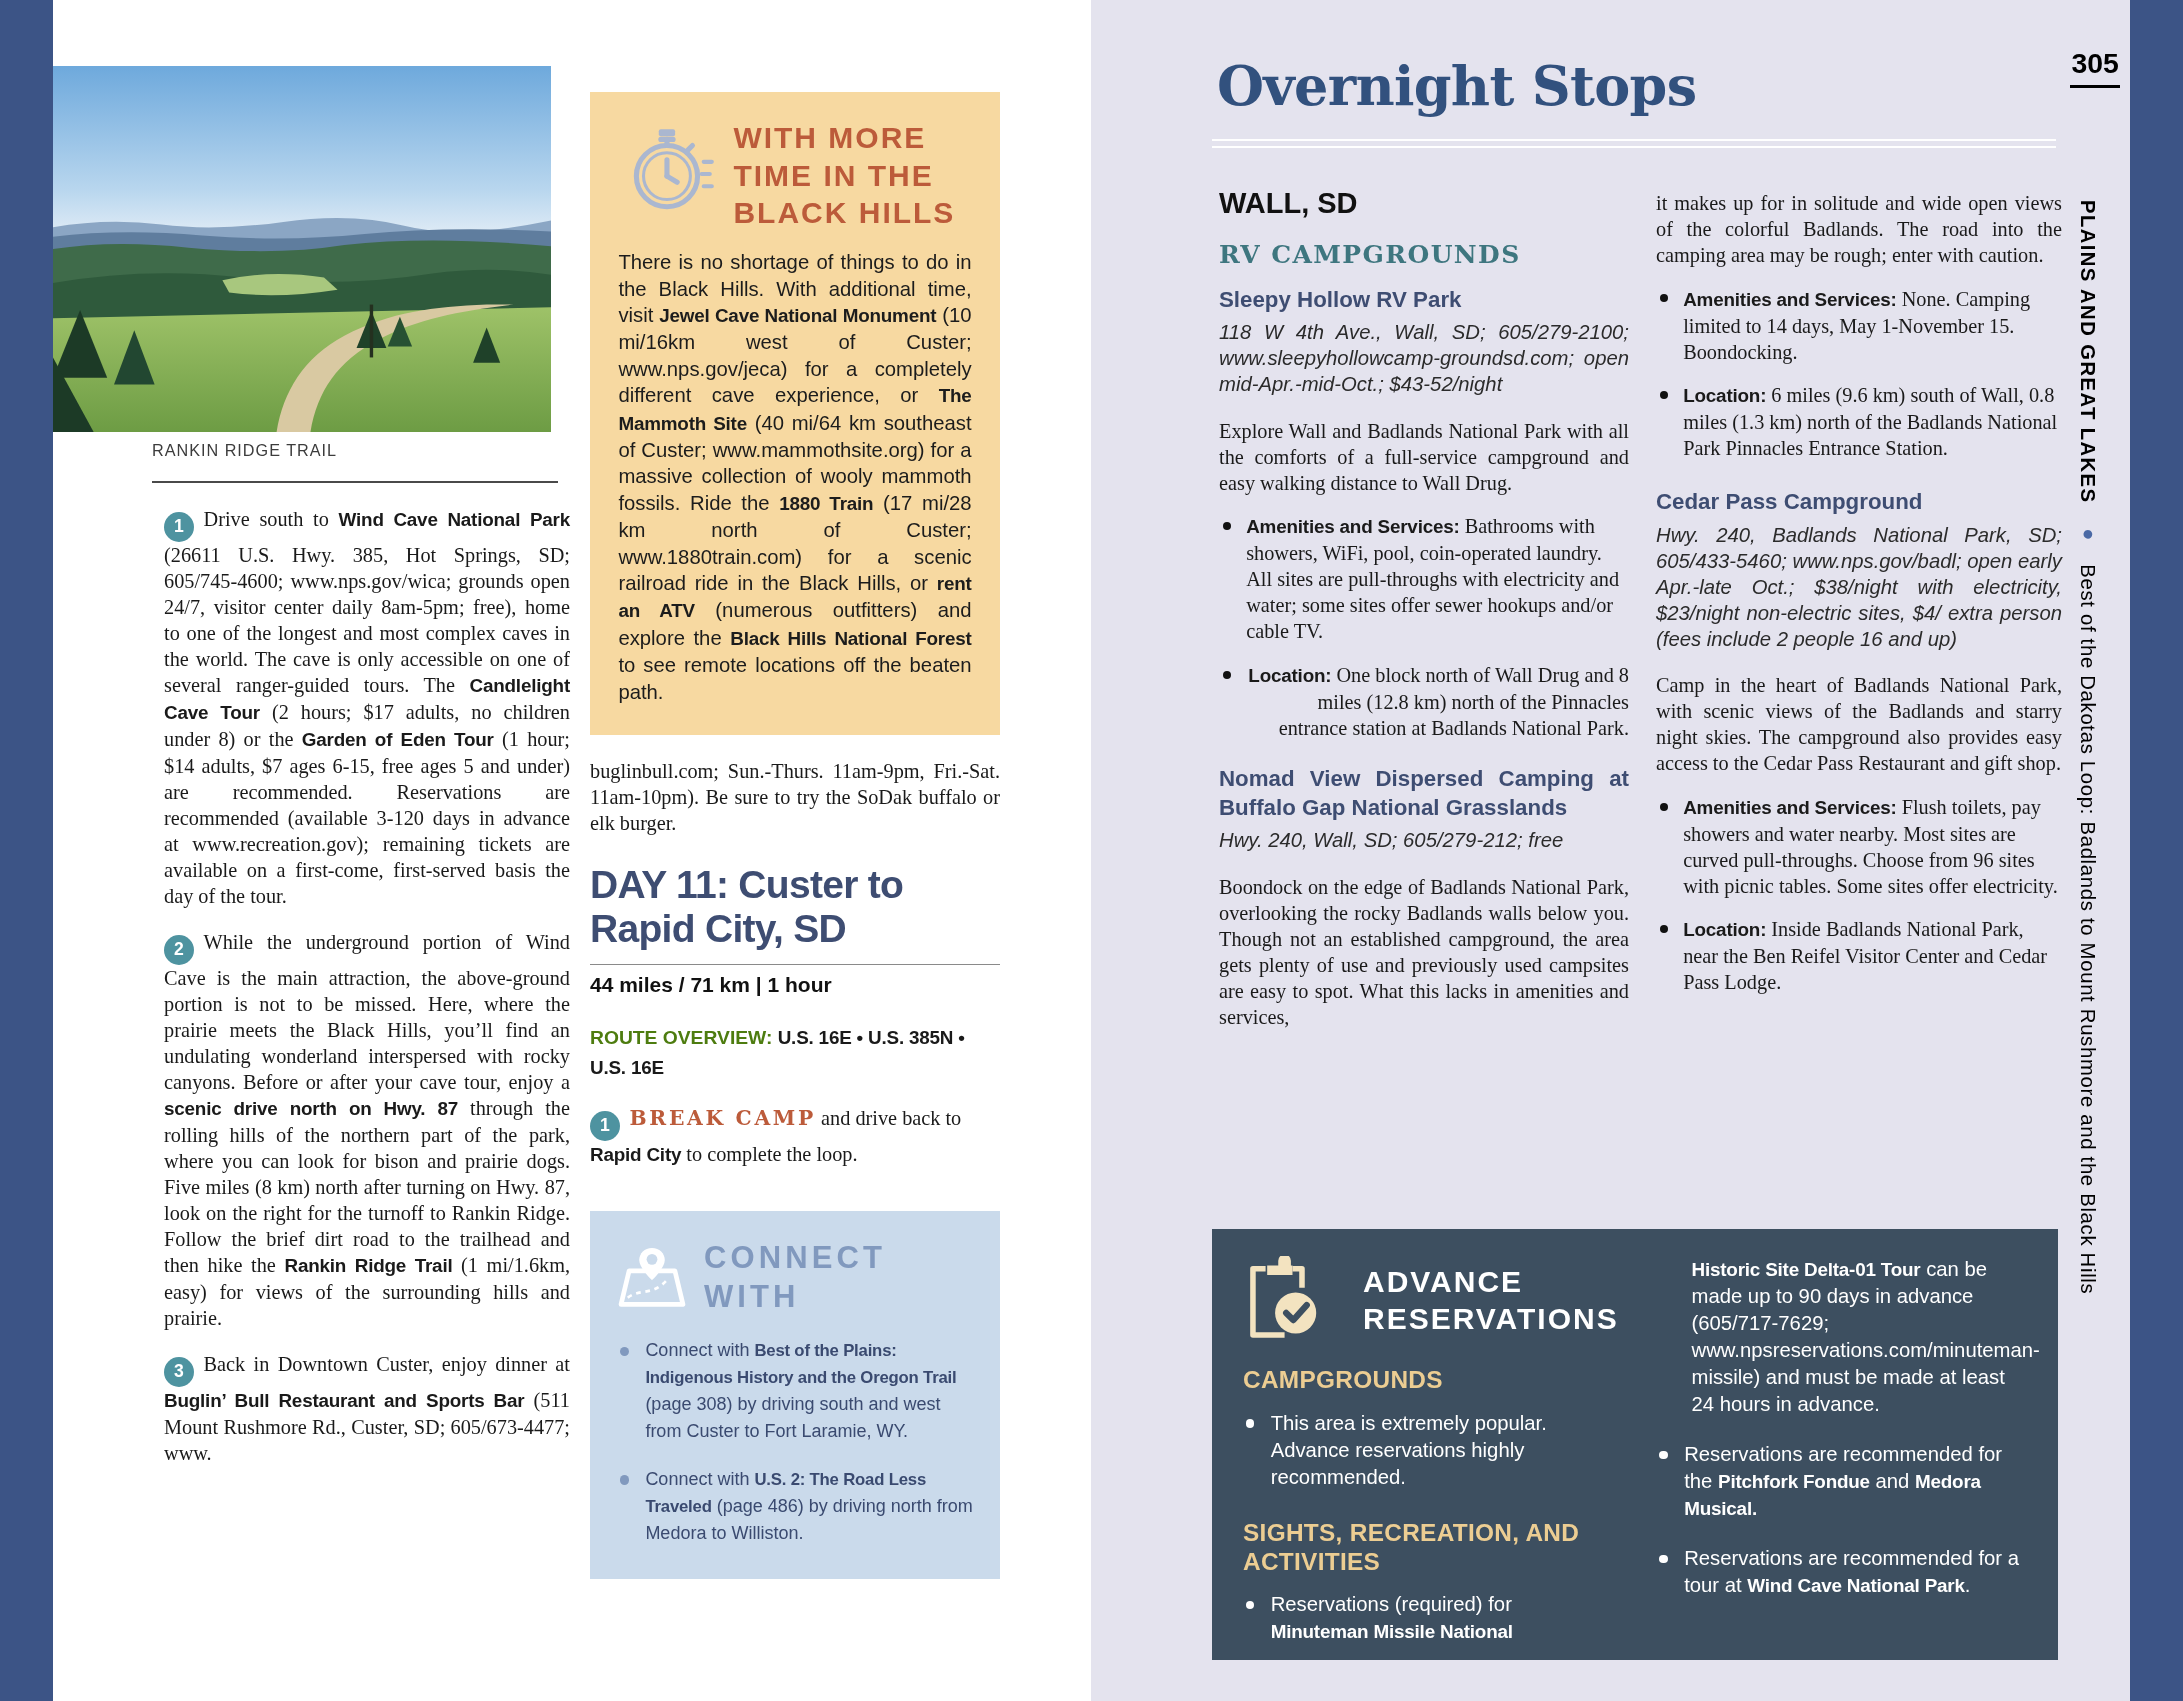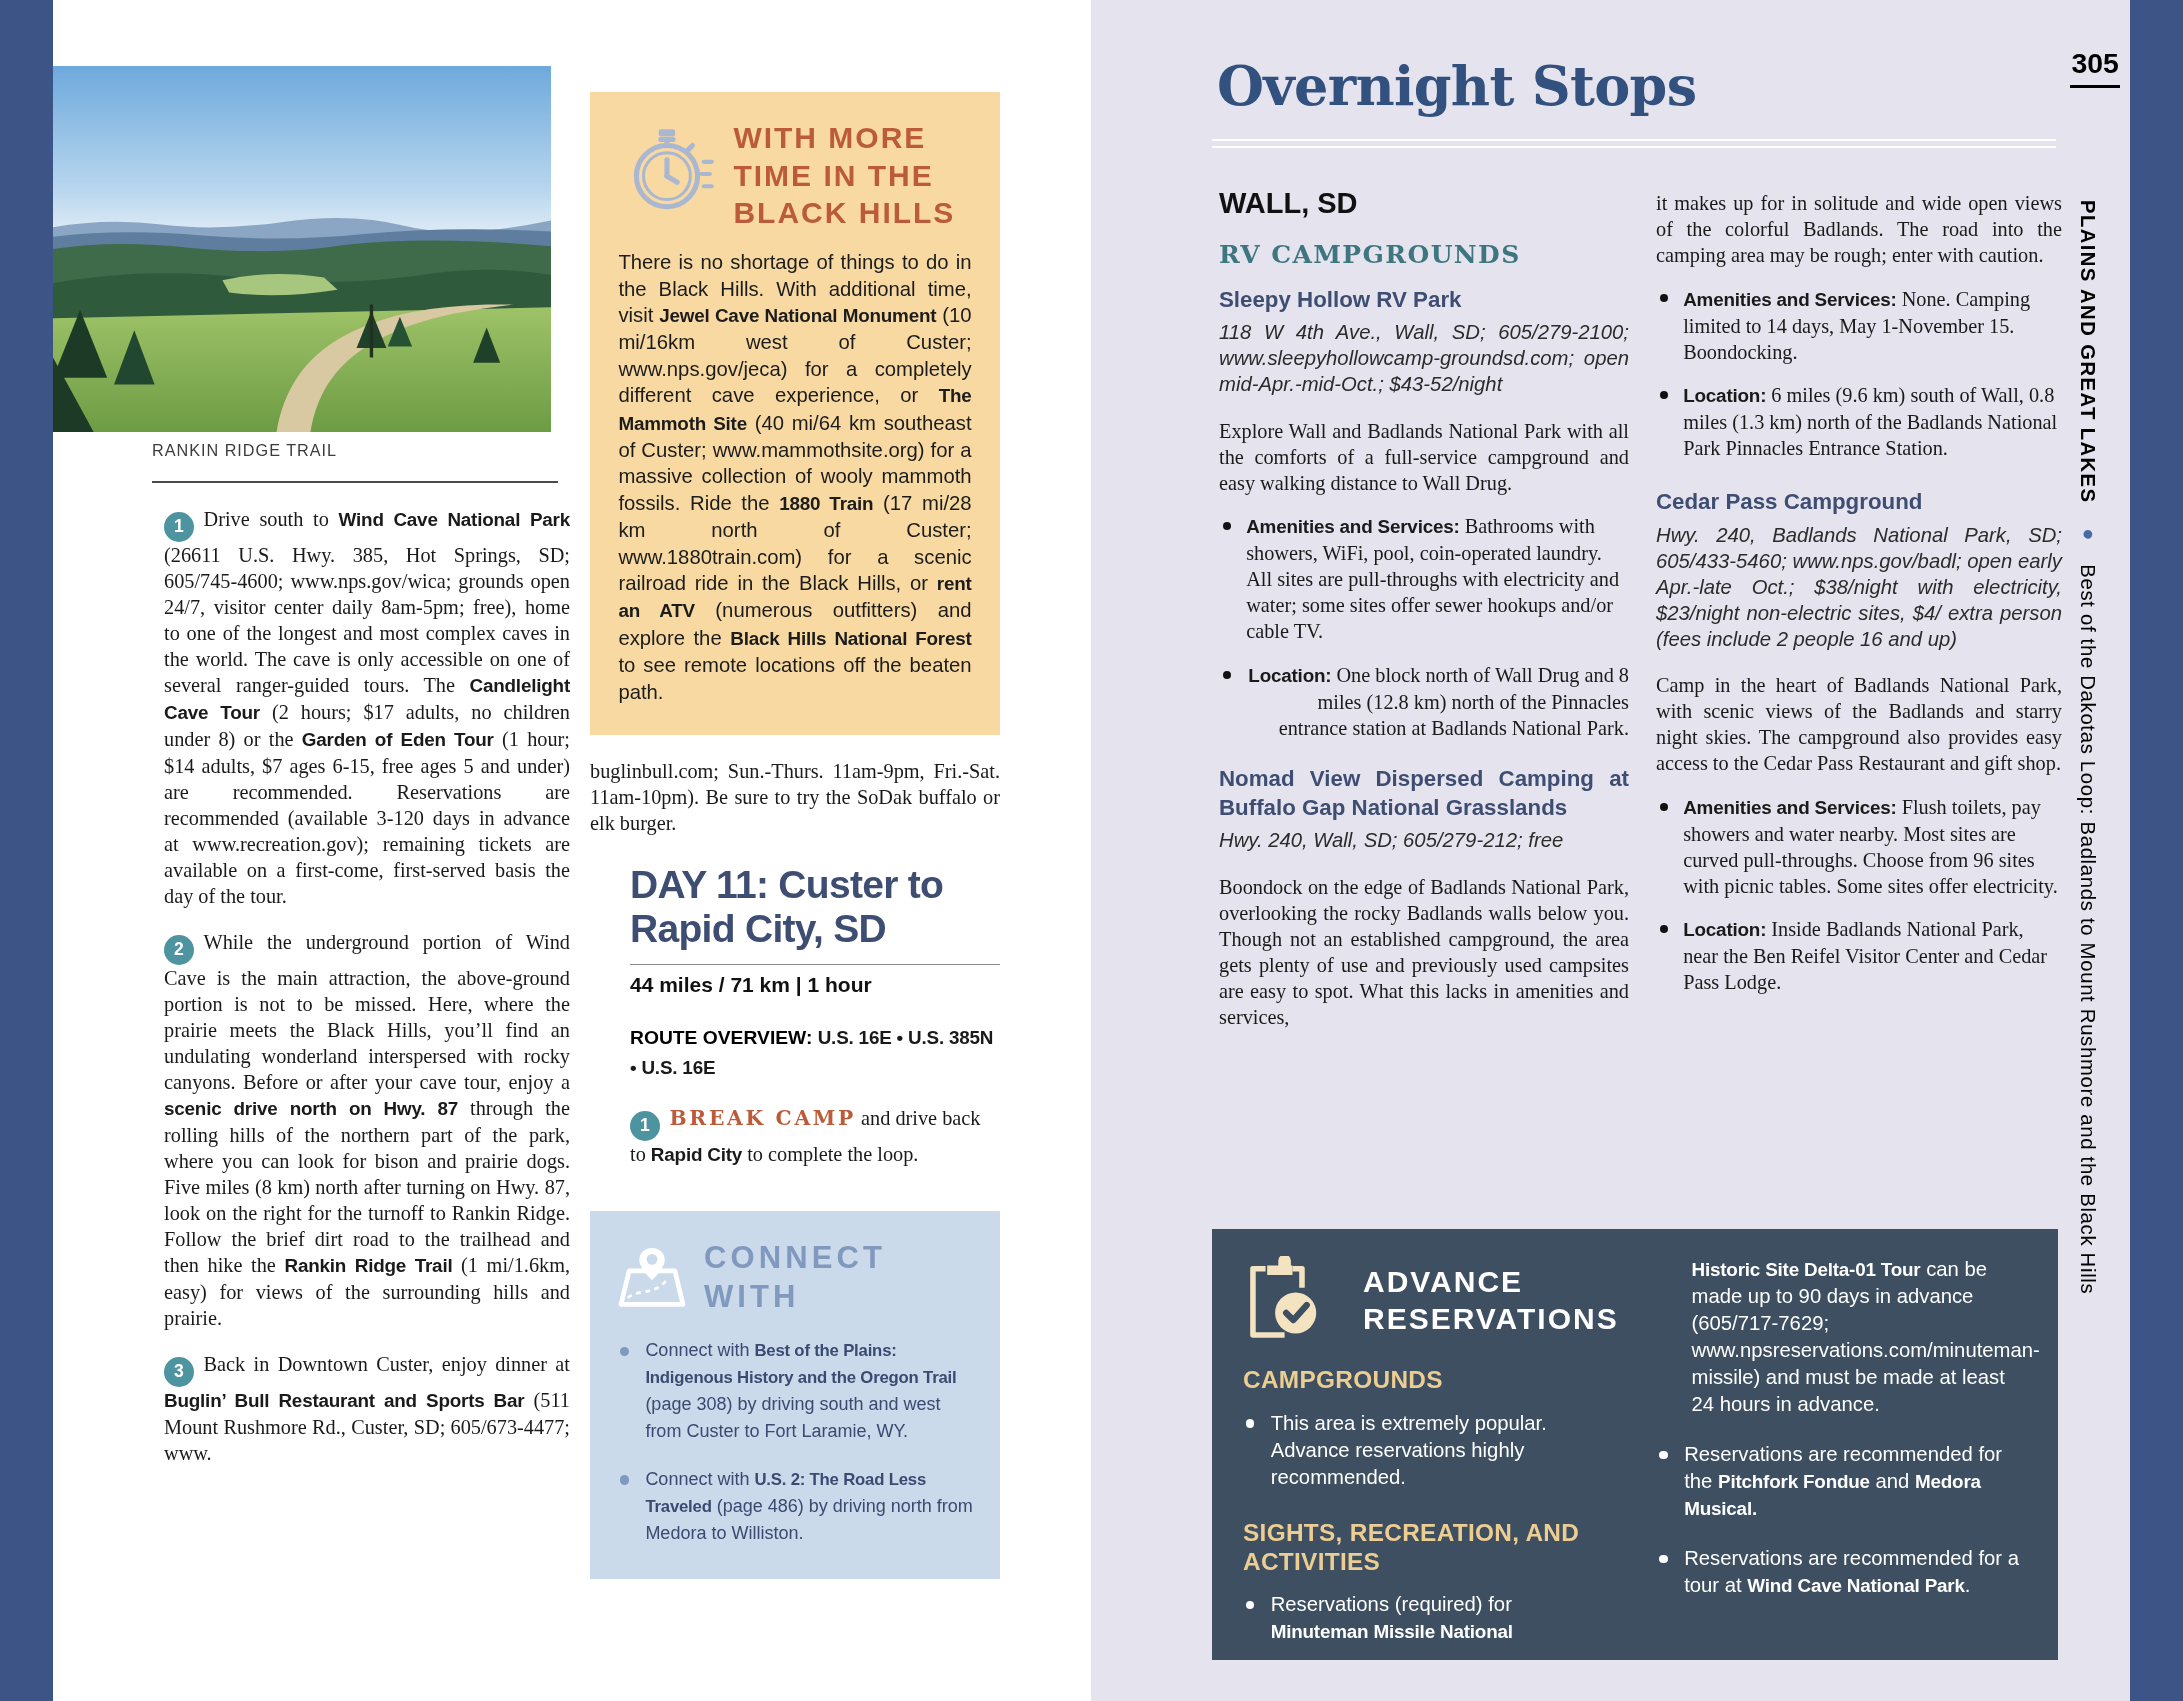--- a/index.html
+++ b/index.html
@@ -11,21 +11,21 @@
   
   #rightpage{position:absolute;left:1091px;top:0;width:1039px;height:1701px;background:#e4e3ee;}
   
   #photo{position:absolute;left:53px;top:66px;width:498px;height:366px;}
   .caption{font-family:"Liberation Sans",sans-serif;font-size:16.2px;letter-spacing:1px;color:#3c3c3c;}
   .caprule{background:#4a4a4a;height:2px;}
   
   .serif{font-size:20.3px;line-height:26px;text-align:justify;}
   .serif p{margin:0 0 20.3px 0;}
   .seg-b{font-family:"Liberation Sans",sans-serif;font-weight:700;font-size:0.93em;letter-spacing:-0.2px;}
-  .seg-navy{font-family:"Liberation Sans",sans-serif;font-weight:700;color:#000000;font-size:0.95em;}
+  .seg-navy{font-family:"Liberation Sans",sans-serif;font-weight:700;color:#4d7c0f;font-size:0.95em;}
   .seg-rust{font-family:"DejaVu Serif",serif;font-weight:700;color:#bc5b3a;letter-spacing:2.7px;}
   .numcirc{display:inline-flex;width:30px;height:30px;border-radius:50%;background:#4e93a0;color:#fff;
            font:700 17.6px/1 "Liberation Sans",sans-serif;align-items:center;justify-content:center;
            margin-right:9.5px;vertical-align:-6.1px;}
   
   .col{position:absolute;}
   
   .orangebox{background:#f7d9a1;padding:27px 28.4px 30px 28.4px;}
   .boxhead{display:flex;align-items:flex-start;}
   .boxhead .ttl{font-family:"Liberation Sans",sans-serif;font-weight:700;font-size:30px;line-height:1.25;
@@ -148,21 +148,21 @@
           <div>WITH MORE</div>
           <div>TIME IN THE</div>
           <div>BLACK HILLS</div>
         </div>
       </div>
       <div class="sansbody" style="margin-top:17.6px;"><span>There is no shortage of things to do in the Black Hills. With additional time, visit </span><span class="seg-b">Jewel Cave National Monument</span><span> (10 mi/16km west of Custer; www.nps.gov/jeca) for a completely different cave experience, or </span><span class="seg-b">The Mammoth Site</span><span> (40 mi/64 km southeast of Custer; www.mammothsite.org) for a massive collection of wooly mammoth fossils. Ride the </span><span class="seg-b">1880 Train</span><span> (17 mi/28 km north of Custer; www.1880train.com) for a scenic railroad ride in the Black Hills, or </span><span class="seg-b">rent an ATV</span><span> (numerous outfitters) and explore the </span><span class="seg-b">Black Hills National Forest</span><span> to see remote locations off the beaten path.</span></div>
     </div>
 
     <div class="serif" style="margin-top:23px;"><span>buglinbull.com; Sun.-Thurs. 11am-9pm, Fri.-Sat. 11am-10pm). Be sure to try the SoDak buffalo or elk burger.</span></div>
 
-    <div style="margin-top:27px;margin-left:40px;">
+    <div style="margin-top:27px;">
       <div class="dayttl">
         <div>DAY 11: Custer to</div>
         <div>Rapid City, SD</div>
       </div>
       <div class="metarule"></div>
       <div class="meta">44 miles / 71 km | 1 hour</div>
       <div class="serif" style="margin-top:26px;text-align:left;font-family:'Liberation Sans',sans-serif;font-size:20.3px;line-height:28.4px;"><span class="seg-navy">ROUTE OVERVIEW: </span><span class="seg-b">U.S. 16E • U.S. 385N • U.S. 16E</span></div>
       <div class="serif" style="margin-top:23px;text-align:left;">
         <span class="numcirc">1</span><span><span class="seg-rust">BREAK CAMP</span><span> and drive back to </span><span class="seg-b">Rapid City</span><span> to complete the loop.</span></span>
       </div>

